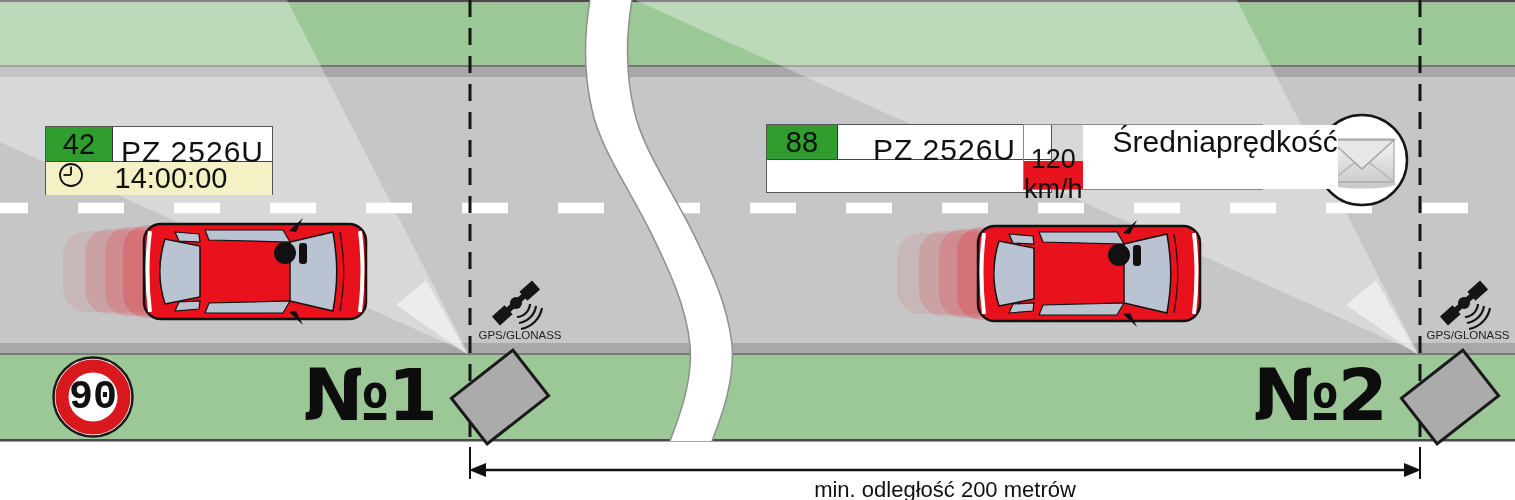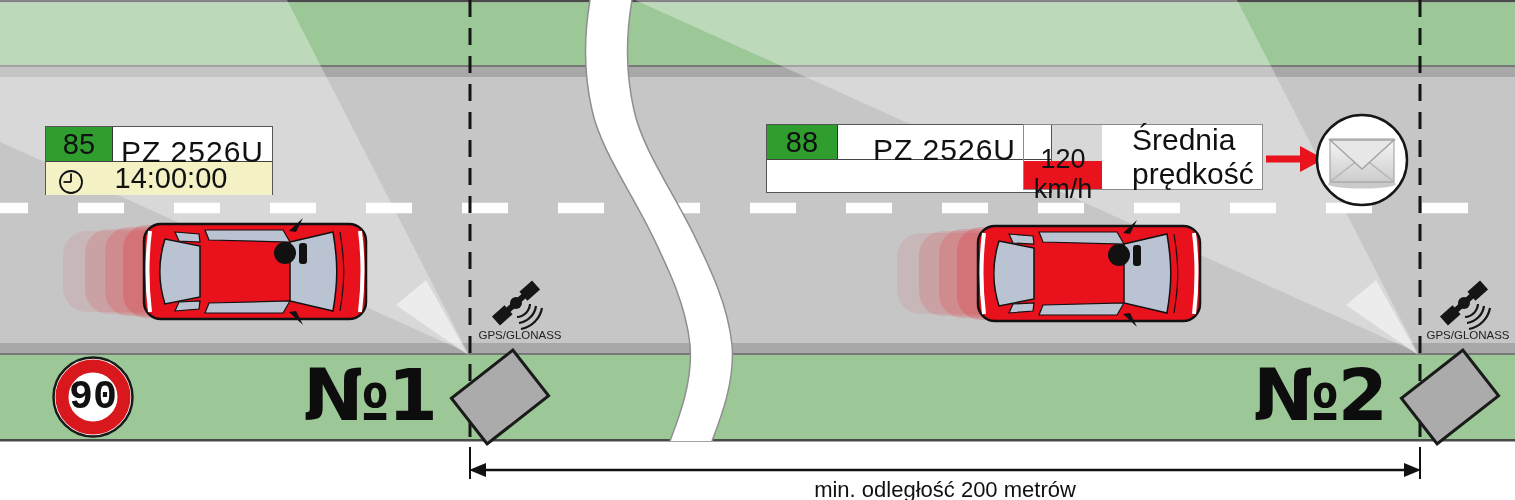--- a/index.html
+++ b/index.html
@@ -8,28 +8,28 @@
   .scene svg.bg{position:absolute;left:0;top:0;z-index:1;}
   .ov{position:absolute;z-index:3;}
 
   
   .plate-box{display:flex;flex-direction:column;border:1px solid #555;box-sizing:border-box;background:#fff;}
   .pb-top{display:flex;height:34px;border-bottom:1px solid #444;}
   .cell-speed{width:66px;background:#2f9e2f;display:flex;align-items:center;justify-content:center;
               font-size:29px;border-right:1px solid #333;}
   .cell-plate{flex:1;background:#fff;display:flex;align-items:center;justify-content:center;
               font-size:30px;letter-spacing:1px;margin-top:16px;}
-  .pb-time{flex:1;background:#f4f2c4;display:flex;align-items:flex-end;padding-left:12px;}
+  .pb-time{flex:1;background:#f4f2c4;display:flex;align-items:flex-start;padding-left:12px;}
   .time-text{flex:1;text-align:center;font-size:29px;padding-right:14px;}
 
   
   .avg-box{display:flex;border:1px solid #8a8a8a;box-sizing:border-box;}
   .avg-speed{width:78px;background:#e8131d;display:flex;flex-direction:column;align-items:center;
              justify-content:center;font-size:27px;line-height:1.1;margin-top:36px;}
-  .avg-label{flex:1;background:#fff;display:flex;flex-direction:column;justify-content:center;
+  .avg-label{flex:1;background:#fff;display:flex;justify-content:center;
              padding-left:30px;font-size:30px;line-height:1.12;}
 
   
   .sign-text{width:80px;height:80px;display:flex;align-items:center;justify-content:center;
              font-size:40px;font-weight:bold;font-family:Liberation Mono, monospace;}
 
   .cam-label{font-family:"DejaVu Sans","Liberation Sans",sans-serif;font-weight:bold;font-size:72px;
              letter-spacing:-2px;color:#0d0d0d;line-height:1;}
   .gps-label{width:130px;text-align:center;font-size:11.5px;color:#222;}
   .distance-label{width:520px;text-align:center;font-size:22px;color:#111;}
@@ -145,21 +145,21 @@
       <line x1="470" y1="447" x2="470" y2="479" stroke="#111" stroke-width="2"></line>
       <line x1="1420" y1="447" x2="1420" y2="479" stroke="#111" stroke-width="2"></line>
       <line x1="477" y1="470" x2="1413" y2="470" stroke="#111" stroke-width="2.5"></line>
       <polygon points="469,470 486,463 486,477" fill="#111"></polygon>
       <polygon points="1421,470 1404,463 1404,477" fill="#111"></polygon>
     </g>
   </svg>
 
   <div class="ov plate-box" style="left:45px;top:126px;width:228px;height:69px;">
     <div class="pb-top">
-      <div class="cell-speed">85</div>
+      <div class="cell-speed">42</div>
       <div class="cell-plate">PZ 2526U</div>
     </div>
     <div class="pb-time">
       <svg width="26" height="26">
         <circle cx="13" cy="13" r="11" fill="none" stroke="#111" stroke-width="1.8"></circle>
         <line x1="13" y1="13" x2="13" y2="4.5" stroke="#111" stroke-width="1.8"></line>
         <line x1="13" y1="13" x2="5.5" y2="13" stroke="#111" stroke-width="1.8"></line>
       </svg>
       <div class="time-text">14:00:00</div>
     </div>

